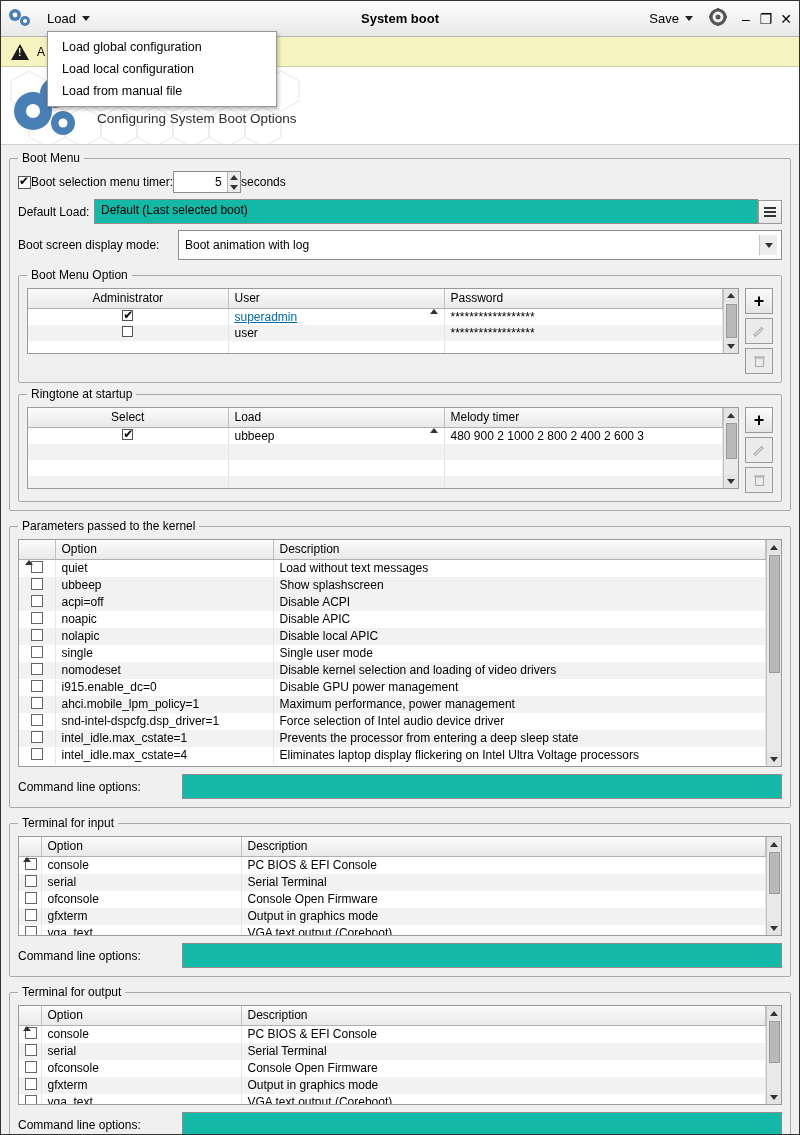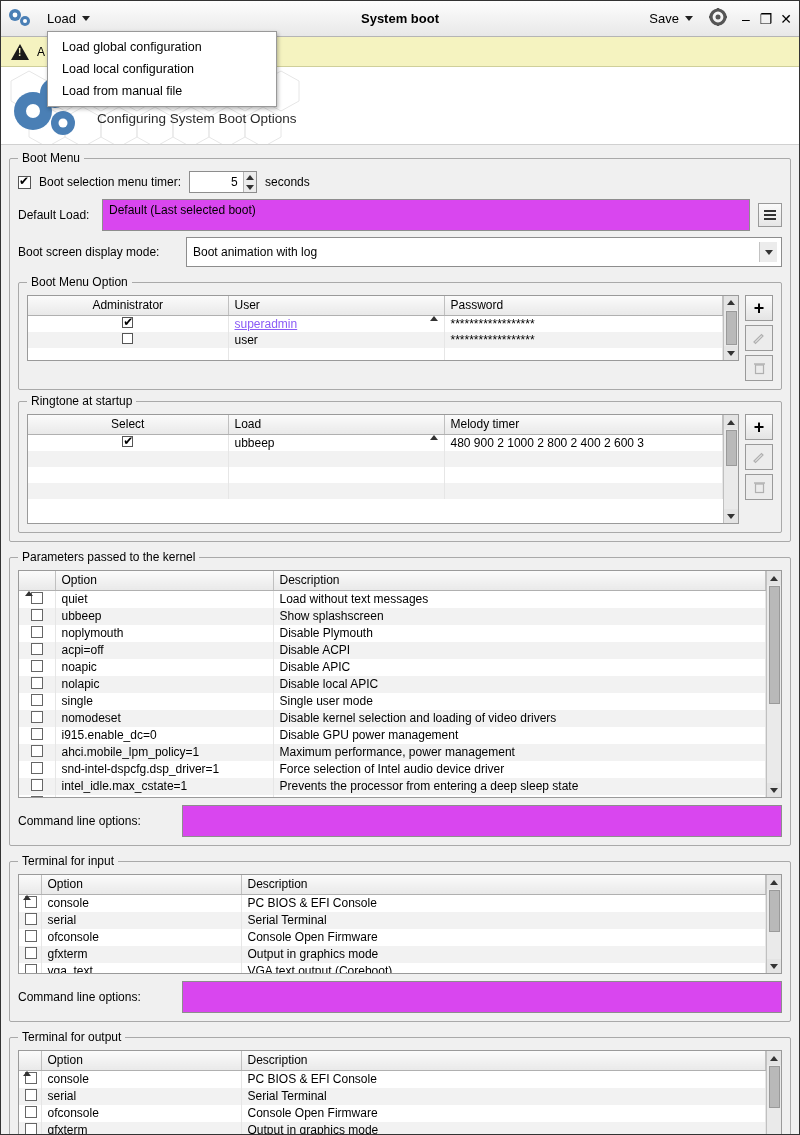--- a/index.html
+++ b/index.html
@@ -108,21 +108,21 @@
   
   .content { padding: 6px 8px 0 8px; }
   fieldset {
     border: 1px solid #a9a9a9;
     border-radius: 2px;
     margin: 0 0 8px 0;
     padding: 6px 8px 8px 8px;
     background: #f0f0f0;
   }
   legend { font-size: 12px; padding: 0 4px; }
-  .row { display: flex; align-items: center; gap: 8px; margin-bottom: 6px; }
+  .row { display: flex; align-items: center; margin-bottom: 6px; }
   .lbl { font-size: 12px; white-space: nowrap; }
   .chk {
     width: 13px; height: 13px; border: 1px solid #555; background: #fff;
     display: inline-block; position: relative; flex: none;
   }
   .chk.checked::after {
     content: "✔";
     position: absolute; top: -3px; left: 0px; font-size: 12px; color: #000;
   }
   .spin {
@@ -135,21 +135,21 @@
     outline: none; background: transparent;
   }
   .spin-btns {
     width: 17px; border-left: 1px solid #b5b5b5;
     display: flex; flex-direction: column; background: #ececec;
   }
   .spin-btns div {
     flex: 1; display: flex; align-items: center; justify-content: center; font-size: 7px;
   }
   .txtinput {
-    height: 32px; border: 1px solid #8d8d8d; background: #d946ef;
+    height: 25px; border: 1px solid #8d8d8d; background: #14b8a6;
     padding: 0 6px; font-size: 12px; line-height: 20px; flex: 1;
     overflow: hidden; white-space: nowrap;
   }
   .iconbtn {
     width: 24px; height: 24px; border: 1px solid #9a9a9a; background: linear-gradient(#fbfbfb,#e6e6e6);
     display: flex; align-items: center; justify-content: center; flex: none;
   }
   .combo {
     height: 30px; border: 1px solid #8d8d8d; background: #fff; flex: 1;
     display: flex; align-items: center; padding: 0 4px 0 6px; font-size: 12px;
@@ -180,21 +180,21 @@
   }
   th.center { text-align: center; }
   td {
     font-size: 12px; padding: 1px 6px; height: 16px;
     border-right: 1px solid #e6e6e6;
     white-space: nowrap; overflow: hidden;
   }
   tr.alt td { background: #f2f2f2; }
   td.center { text-align: center; }
   .sortmark { position: absolute; right: 6px; top: 6px; }
-  .link { color: #8b5cf6; text-decoration: underline; }
+  .link { color: #0369a1; text-decoration: underline; }
   .vscroll {
     width: 15px; background: #eaeaea; border-left: 1px solid #c0c0c0;
     display: flex; flex-direction: column; align-items: center;
   }
   .vscroll .sbtn { height: 14px; display: flex; align-items: center; justify-content: center; width: 100%; background: #e4e4e4;}
   .vscroll .thumb { width: 11px; background: #b9b9b9; border: 1px solid #9a9a9a; margin: 1px 0; }
   .sidebtns { display: flex; flex-direction: column; gap: 4px; }
   .sidebtn {
     width: 28px; height: 26px; border: 1px solid #9a9a9a;
     background: linear-gradient(#fbfbfb,#e4e4e4);
@@ -421,21 +421,21 @@
                   <line x1="1" y1="3" x2="12" y2="3" stroke="#b0b0b0" stroke-width="1.4"></line>
                 </svg>
             </div>
           </div>
         </div>
       </fieldset>
 
       <fieldset style="margin-bottom:0">
         <legend>Ringtone at startup</legend>
         <div class="tablewrap">
-          <div class="table" style="height:110px">
+          <div class="table" style="height:82px">
             <div class="scroll-area">
               <div class="scroll-body">
                 <table>
                   <colgroup>
                       <col style="width:200px">
                       <col style="width:216px">
                       <col>
                     </colgroup>
                   <thead>
                     <tr>
@@ -527,25 +527,20 @@
                   <tr>
                     <td class="center"><span class="smallchk"></span></td>
                     <td>quiet</td>
                     <td>Load without text messages</td>
                   </tr>
                   <tr class="alt">
                     <td class="center"><span class="smallchk"></span></td>
                     <td>ubbeep</td>
                     <td>Show splashscreen</td>
                   </tr>
-                  <tr>
-                    <td class="center"><span class="smallchk"></span></td>
-                    <td>noplymouth</td>
-                    <td>Disable Plymouth</td>
-                  </tr>
                   <tr class="alt">
                     <td class="center"><span class="smallchk"></span></td>
                     <td>acpi=off</td>
                     <td>Disable ACPI</td>
                   </tr>
                   <tr>
                     <td class="center"><span class="smallchk"></span></td>
                     <td>noapic</td>
                     <td>Disable APIC</td>
                   </tr>

